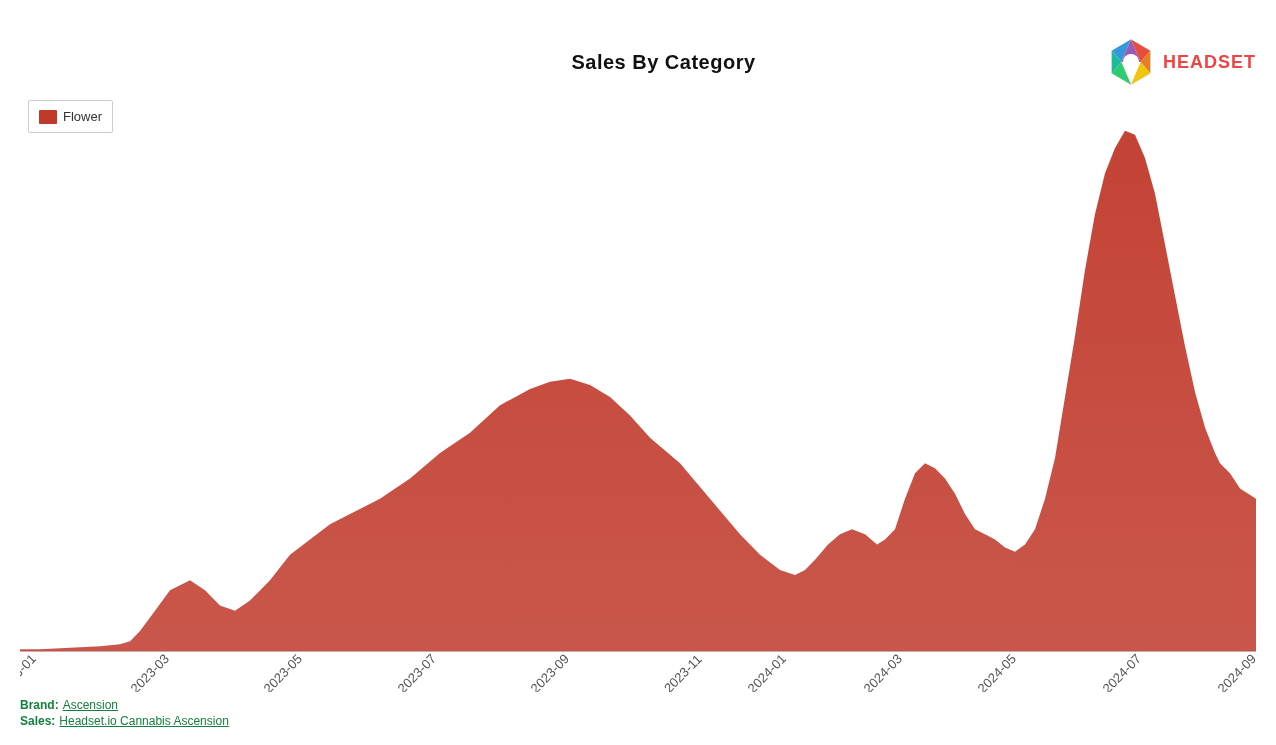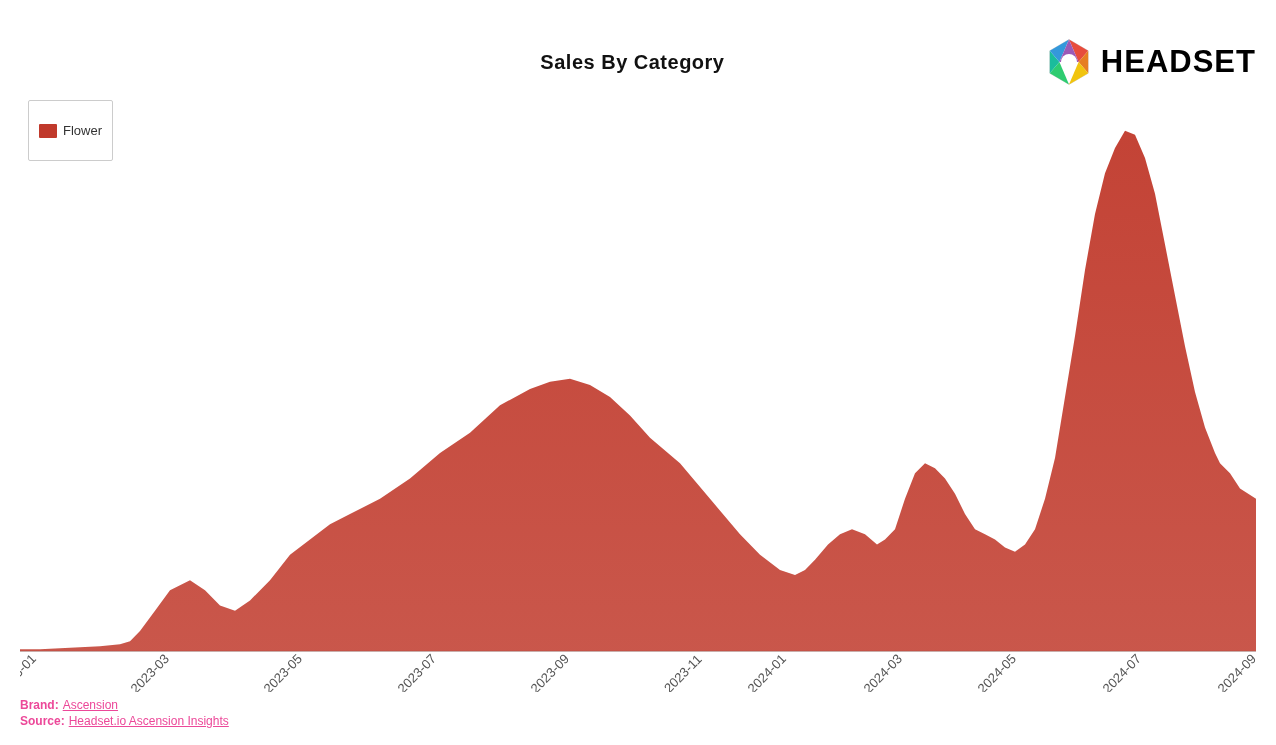--- a/index.html
+++ b/index.html
@@ -35,40 +35,40 @@
     .headset-logo {
       display: flex;
       align-items: center;
       gap: 8px;
     }
     .logo-icon {
       width: 48px;
       height: 48px;
     }
     .logo-text {
-      font-size: 31px;
+      font-size: 18px;
       font-weight: bold;
-      color: #000000;
+      color: #ef4444;
       letter-spacing: 1px;
       text-transform: uppercase;
     }
     .chart-area {
       position: relative;
       margin: 0 20px 0 20px;
       height: 600px;
     }
     .legend {
       position: absolute;
       top: 8px;
       left: 8px;
       display: flex;
       align-items: center;
       gap: 6px;
       border: 1px solid #ccc;
-      padding: 22px 10px;
+      padding: 8px 10px;
       background: #fff;
       z-index: 10;
       border-radius: 2px;
     }
     .legend-color {
       width: 18px;
       height: 14px;
       background: #c0392b;
       border-radius: 1px;
     }
@@ -76,21 +76,21 @@
       font-size: 13px;
       color: #333;
     }
     .svg-chart {
       width: 100%;
       height: 100%;
     }
     .footer-info {
       padding: 6px 20px 0 20px;
       font-size: 12px;
-      color: #ec4899;
+      color: #15803d;
       display: flex;
       flex-direction: column;
       gap: 2px;
     }
     .footer-row {
       display: flex;
       gap: 4px;
     }
     .footer-label {
       font-weight: bold;
@@ -267,17 +267,17 @@
       <text x="1220" y="575" font-size="13" fill="#555" text-anchor="middle" transform="rotate(-45,1220,575)">2024-09</text>
     </svg>
   </div>
 
   <div class="footer-info">
     <div class="footer-row">
       <span class="footer-label">Brand:</span>
       <span class="footer-value">Ascension</span>
     </div>
     <div class="footer-row">
-      <span class="footer-label">Source:</span>
-      <span class="footer-value">Headset.io Ascension Insights</span>
+      <span class="footer-label">Sales:</span>
+      <span class="footer-value">Headset.io Cannabis Ascension</span>
     </div>
   </div>
 </div>
 
 </body></html>

